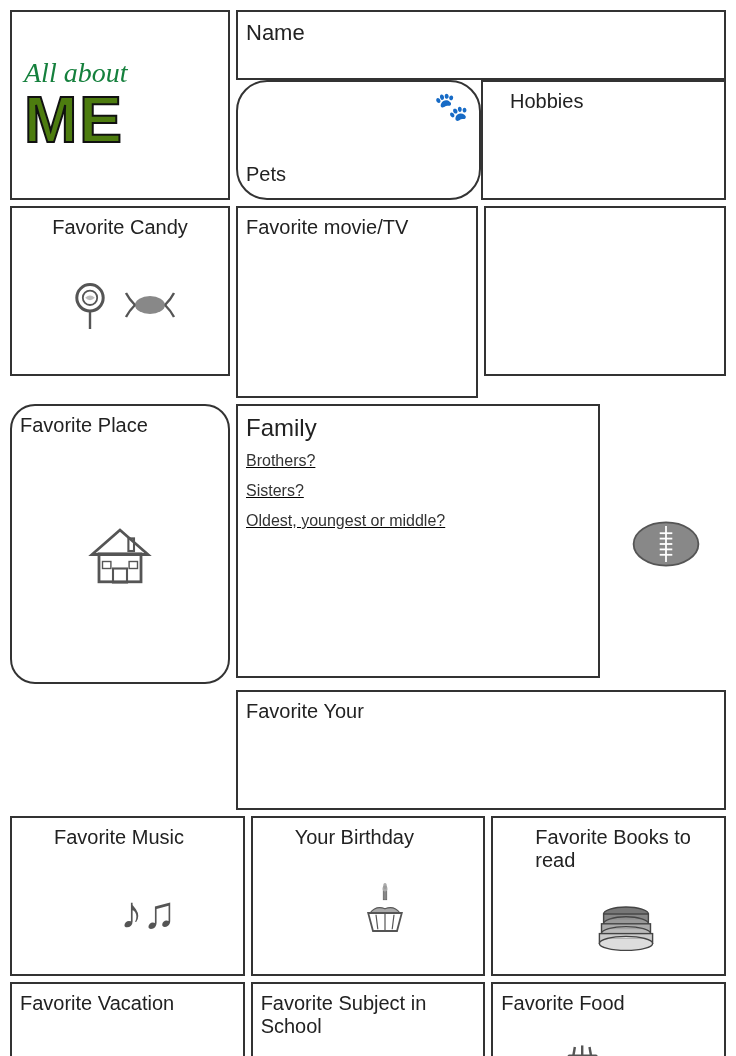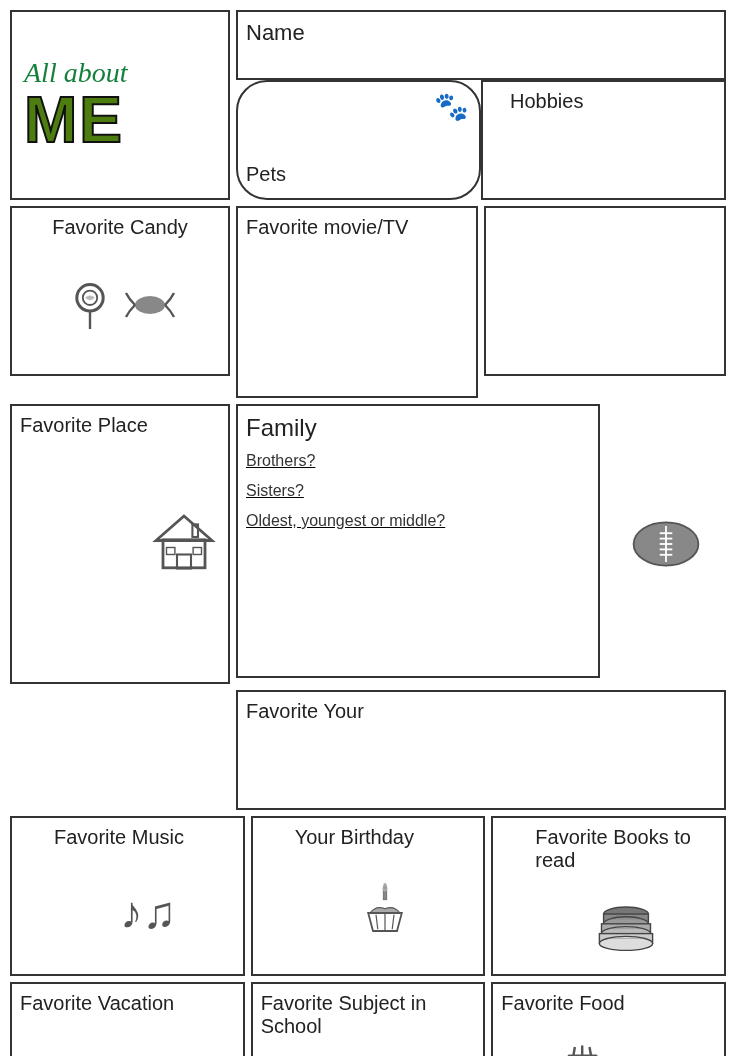--- a/index.html
+++ b/index.html
@@ -118,22 +118,23 @@
     
     .row3 {
       grid-column: 1 / 3;
       display: grid;
       grid-template-columns: 220px 1fr 120px;
       gap: 6px;
     }
     .fav-place-box {
       height: 280px;
       display: flex;
-      flex-direction: row;
+      flex-direction: column;
       justify-content: space-between;
+      border-radius: 25px;
     }
     .family-box {
       height: 274px;
     }
     .football-box {
       height: 280px;
       display: flex;
       align-items: center;
       justify-content: center;
       border: none;

